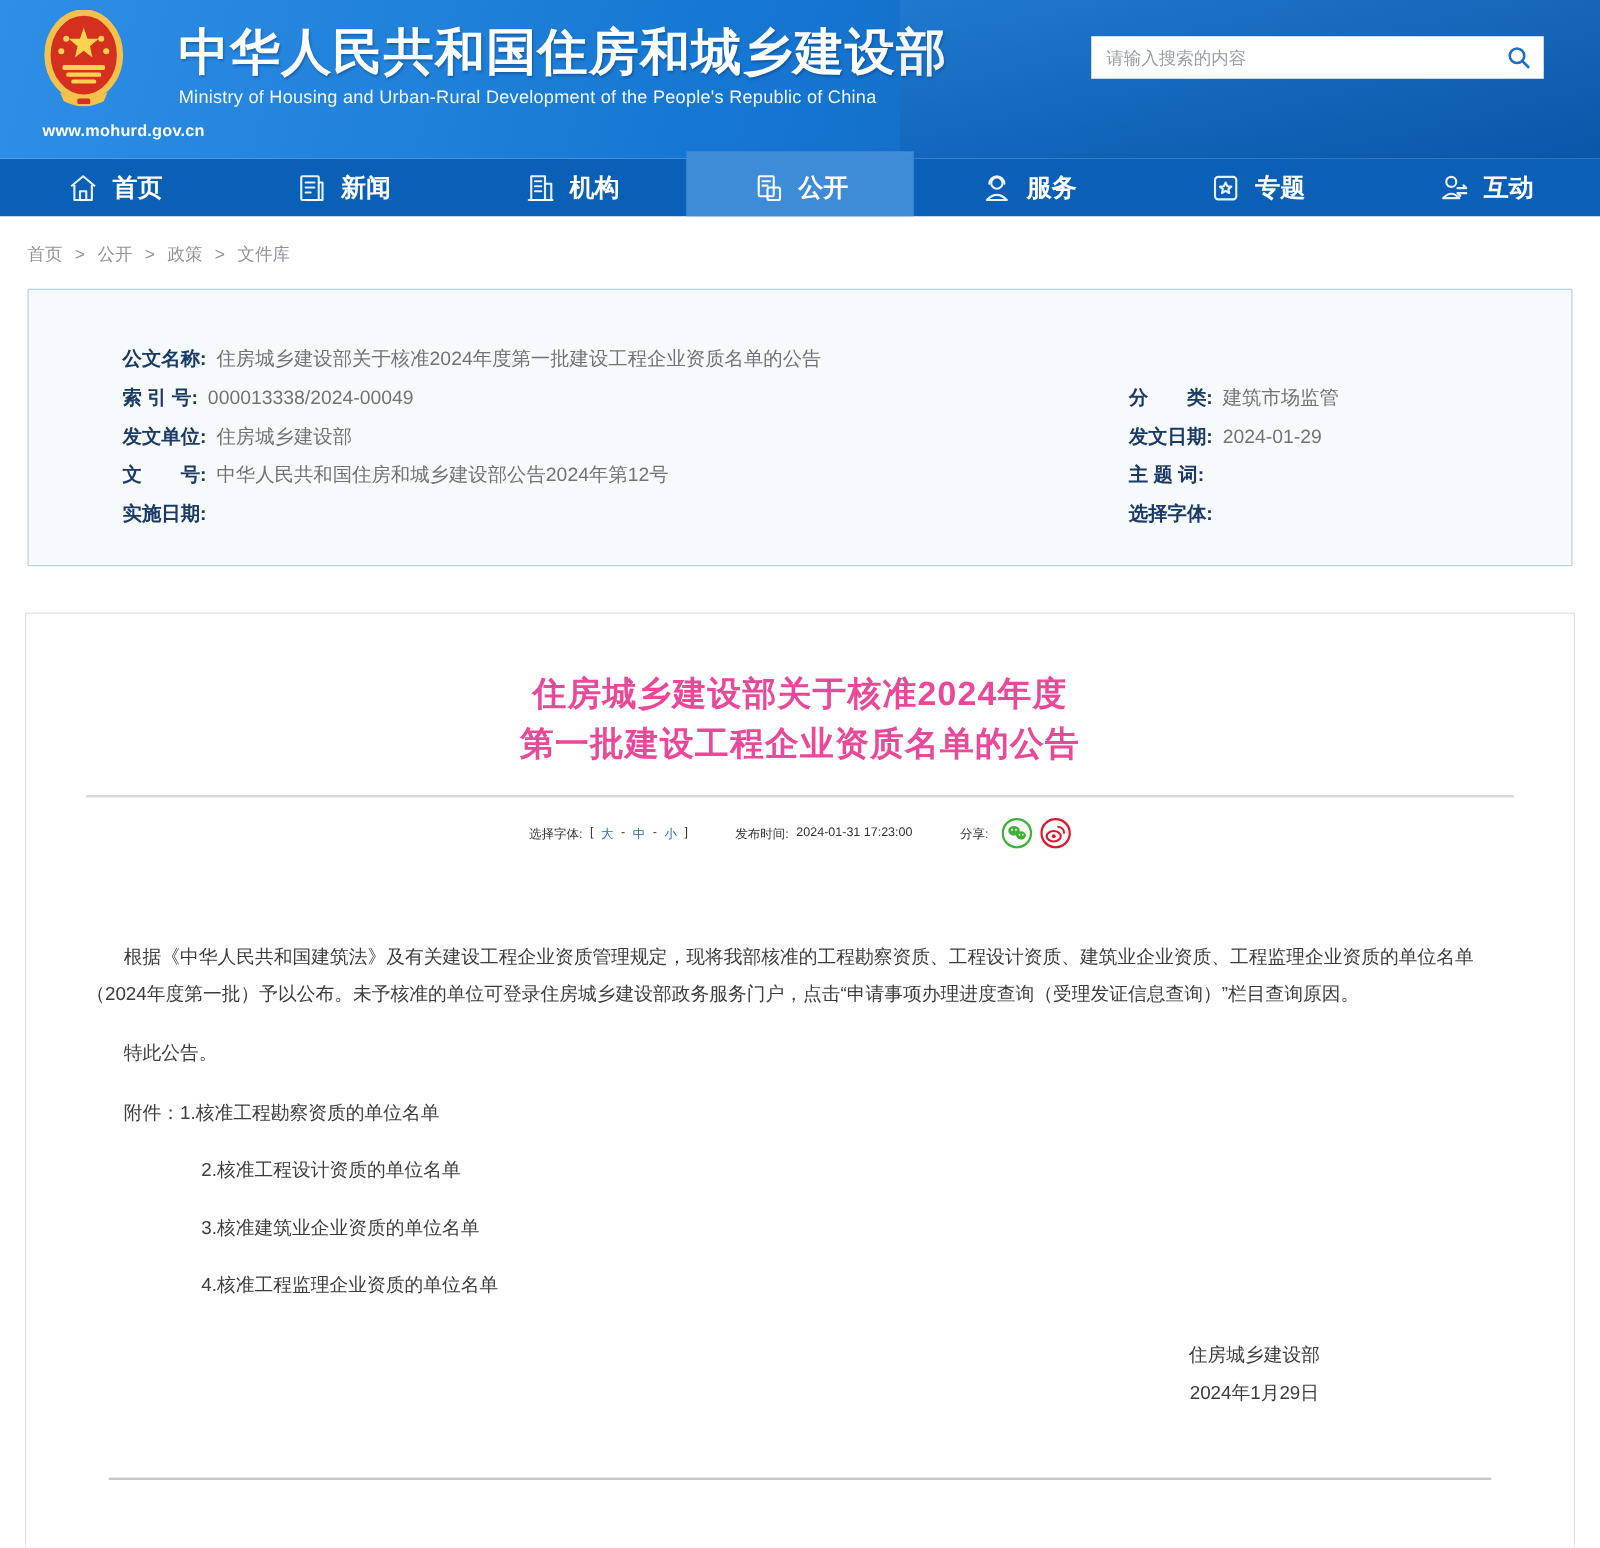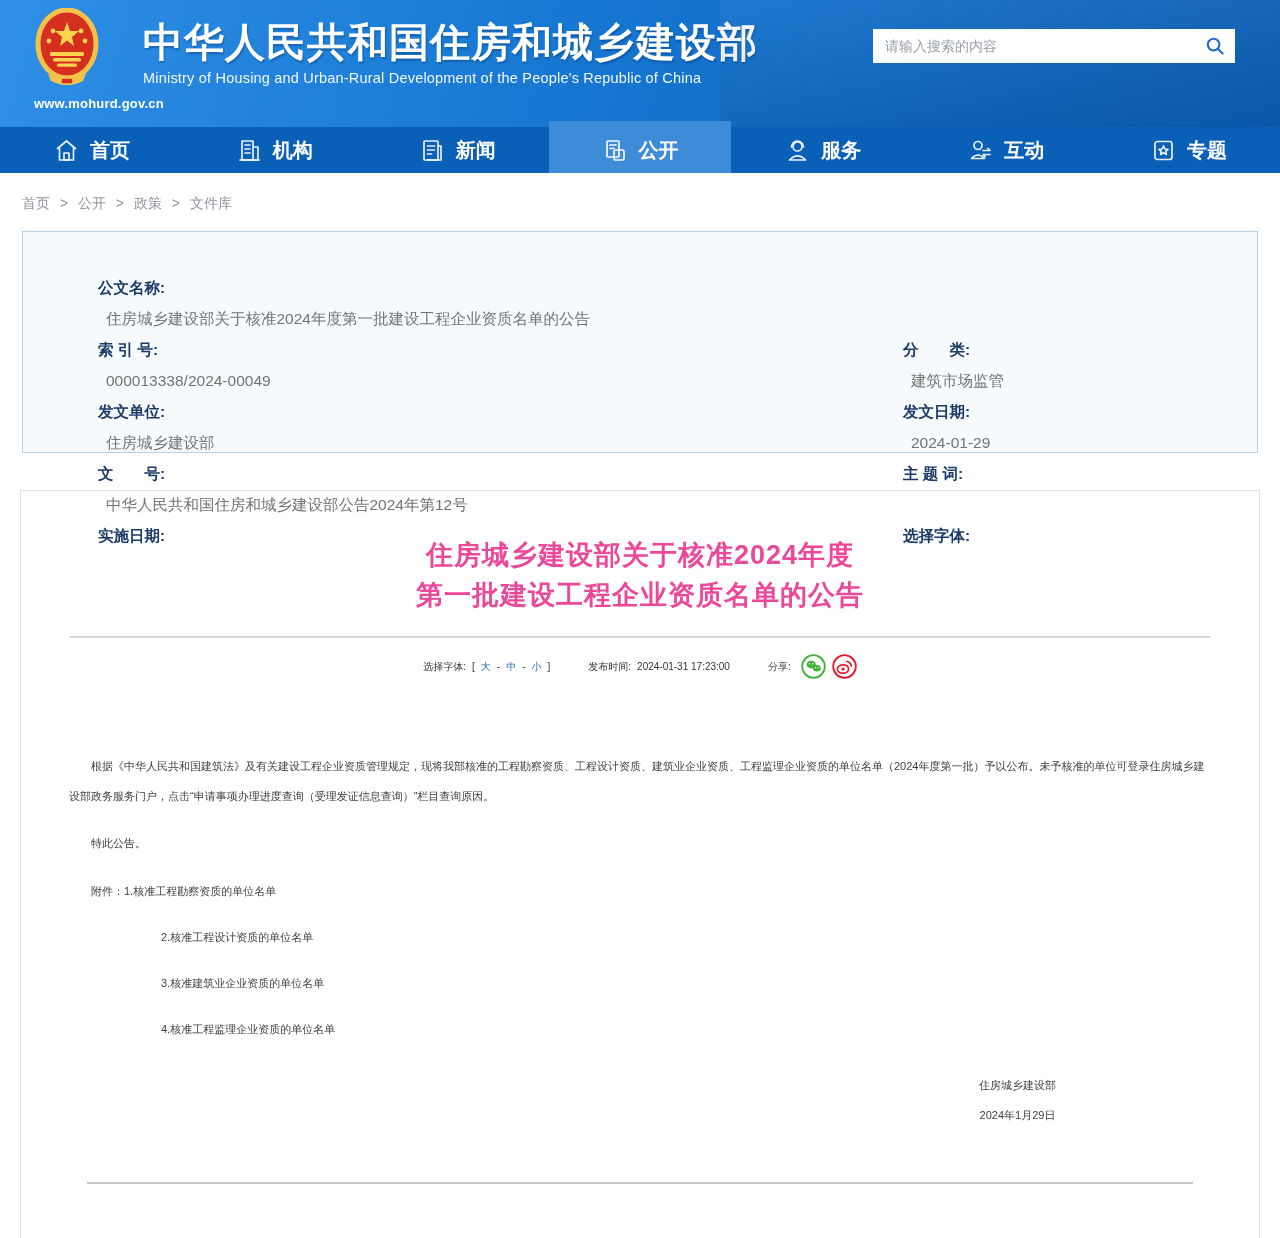--- a/index.html
+++ b/index.html
@@ -53,21 +53,21 @@
   .breadcrumb{ margin:22px 0 0 22px; font-size:14px; color:#8f959d; }
   .breadcrumb a{ color:#8f959d; text-decoration:none; cursor:pointer; }
   .breadcrumb .sep{ margin:0 6px; }
   
   .doc-meta{
     margin:18px 22px 0 22px; height:222px;
     background:#f6fafd; border:1px solid #b6d2ea;
     padding:40px 0 0 75px; font-size:15.5px;
   }
   .meta-row{ display:flex; line-height:31px; }
-  .meta-cell{ display:flex;flex-direction:column; }
+  .meta-cell{ display:flex; }
   .meta-cell.left{ flex:0 0 805px; }
   .meta-label{ font-weight:bold; color:#1b3a66; white-space:pre; }
   .meta-value{ color:#737373; margin-left:8px; }
   
   .article-card{
     margin:37px 20px 0 20px; background:#fff; border:1px solid #e2e2e2;
     padding:44px 48px 60px 48px;
   }
   .article-title{
     text-align:center; font-size:27px; line-height:40px; font-weight:bold;
@@ -75,21 +75,21 @@
   }
   .title-divider{ margin-top:21px; border-bottom:2px solid #d8d8d8; }
   .article-meta{
     margin-top:16px; display:flex; align-items:center; justify-content:center;
     font-size:10px; color:#333; gap:6px;
   }
   .font-opt{ color:#2a6cb6; cursor:pointer; }
   .meta-gap{ width:26px; }
   .share-icons{ display:flex; gap:6px; align-items:center; margin-left:4px; }
   .share-icon{ cursor:pointer; display:block; }
-  .article-body{ margin-top:72px; font-size:11px; line-height:30px; color:#3d3d3d; }
+  .article-body{ margin-top:72px; font-size:15px; line-height:30px; color:#3d3d3d; }
   .para-indent{ text-indent:2em; }
   .para-notice{ text-indent:2em; margin-top:17px; }
   .attach-first{ text-indent:2em; margin-top:18px; }
   .attach-item{ margin-left:92px; margin-top:16px; cursor:pointer; }
   .signature{ margin-top:26px; text-align:right; padding-right:155px; }
   .signature-inner{ display:inline-block; text-align:center; line-height:30px; }
   .bottom-divider{ margin:52px 18px 0 18px; border-top:2px solid #c9c9c9; }
 </style>
 </head>
 <body>
@@ -130,65 +130,65 @@
   <div class="nav-item">
     <svg width="27" height="27" viewBox="0 0 27 27" fill="none" stroke="#ffffff" stroke-opacity=".9" stroke-width="1.7" stroke-linejoin="round">
       <path d="M4 12 L13.5 4 L23 12"></path>
         <path d="M6.5 11 V23 H20.5 V11"></path>
         <rect x="11" y="16" width="5" height="7"></rect>
     </svg>
     <span>首页</span>
   </div>
   <div class="nav-item">
     <svg width="27" height="27" viewBox="0 0 27 27" fill="none" stroke="#ffffff" stroke-opacity=".9" stroke-width="1.7" stroke-linejoin="round">
+      <rect x="5" y="4" width="14" height="19" rx="1"></rect>
+        <path d="M19 9 h3 v14 h-14"></path>
+      <path d="M8.5 9 h7 M8.5 13 h7 M8.5 17 h4" stroke-linecap="round"></path>
+    </svg>
+    <span>新闻</span>
+  </div>
+  <div class="nav-item">
+    <svg width="27" height="27" viewBox="0 0 27 27" fill="none" stroke="#ffffff" stroke-opacity=".9" stroke-width="1.7" stroke-linejoin="round">
       <rect x="6" y="4" width="11" height="19"></rect>
         <path d="M17 10 h5 v13 h-5"></path>
       <path d="M9 8 h5 M9 12 h5 M9 16 h5" stroke-linecap="round"></path>
         <path d="M4 23 h19" stroke-linecap="round"></path>
     </svg>
     <span>机构</span>
-  </div>
-  <div class="nav-item">
-    <svg width="27" height="27" viewBox="0 0 27 27" fill="none" stroke="#ffffff" stroke-opacity=".9" stroke-width="1.7" stroke-linejoin="round">
-      <rect x="5" y="4" width="14" height="19" rx="1"></rect>
-        <path d="M19 9 h3 v14 h-14"></path>
-      <path d="M8.5 9 h7 M8.5 13 h7 M8.5 17 h4" stroke-linecap="round"></path>
-    </svg>
-    <span>新闻</span>
   </div>
   <div class="nav-item active">
     <svg width="27" height="27" viewBox="0 0 27 27" fill="none" stroke="#ffffff" stroke-opacity=".95" stroke-width="1.7" stroke-linejoin="round">
       <rect x="5" y="4" width="12" height="16" rx="1"></rect>
         <path d="M8 8 h6 M8 11.5 h4" stroke-linecap="round"></path>
       <rect x="12" y="13" width="10" height="10" rx="1.5"></rect>
     </svg>
     <span>公开</span>
   </div>
   <div class="nav-item">
     <svg width="27" height="27" viewBox="0 0 27 27" fill="none" stroke="#ffffff" stroke-opacity=".9" stroke-width="1.7" stroke-linejoin="round">
       <circle cx="13.5" cy="9.5" r="4.5"></circle>
         <path d="M5.5 23 Q13.5 15 21.5 23 Z"></path>
       <path d="M7.5 10 a6 6 0 0 1 12 0" stroke-linecap="round"></path>
     </svg>
     <span>服务</span>
   </div>
   <div class="nav-item">
     <svg width="27" height="27" viewBox="0 0 27 27" fill="none" stroke="#ffffff" stroke-opacity=".9" stroke-width="1.7" stroke-linejoin="round">
+      <rect x="5" y="4.5" width="17" height="18" rx="2.5"></rect>
+      <polygon points="13.5,9 14.9,12 18,12.3 15.7,14.3 16.4,17.4 13.5,15.7 10.6,17.4 11.3,14.3 9,12.3 12.1,12"></polygon>
+    </svg>
+    <span>专题</span>
+  </div>
+  <div class="nav-item">
+    <svg width="27" height="27" viewBox="0 0 27 27" fill="none" stroke="#ffffff" stroke-opacity=".9" stroke-width="1.7" stroke-linejoin="round">
       <circle cx="11" cy="8.5" r="4"></circle>
         <path d="M4.5 21.5 Q11 14.5 17.5 21.5 Z"></path>
       <path d="M16 13.5 h7 l-2.2 -2.2 M23 17.5 h-7 l2.2 2.2" stroke-linecap="round"></path>
     </svg>
     <span>互动</span>
-  </div>
-  <div class="nav-item">
-    <svg width="27" height="27" viewBox="0 0 27 27" fill="none" stroke="#ffffff" stroke-opacity=".9" stroke-width="1.7" stroke-linejoin="round">
-      <rect x="5" y="4.5" width="17" height="18" rx="2.5"></rect>
-      <polygon points="13.5,9 14.9,12 18,12.3 15.7,14.3 16.4,17.4 13.5,15.7 10.6,17.4 11.3,14.3 9,12.3 12.1,12"></polygon>
-    </svg>
-    <span>专题</span>
   </div>
 </div>
 
 <div class="breadcrumb">
   <a>首页</a>
   <span class="sep">&gt;</span>
   <a>公开</a>
   <span class="sep">&gt;</span>
   <a>政策</a>
   <span class="sep">&gt;</span>

